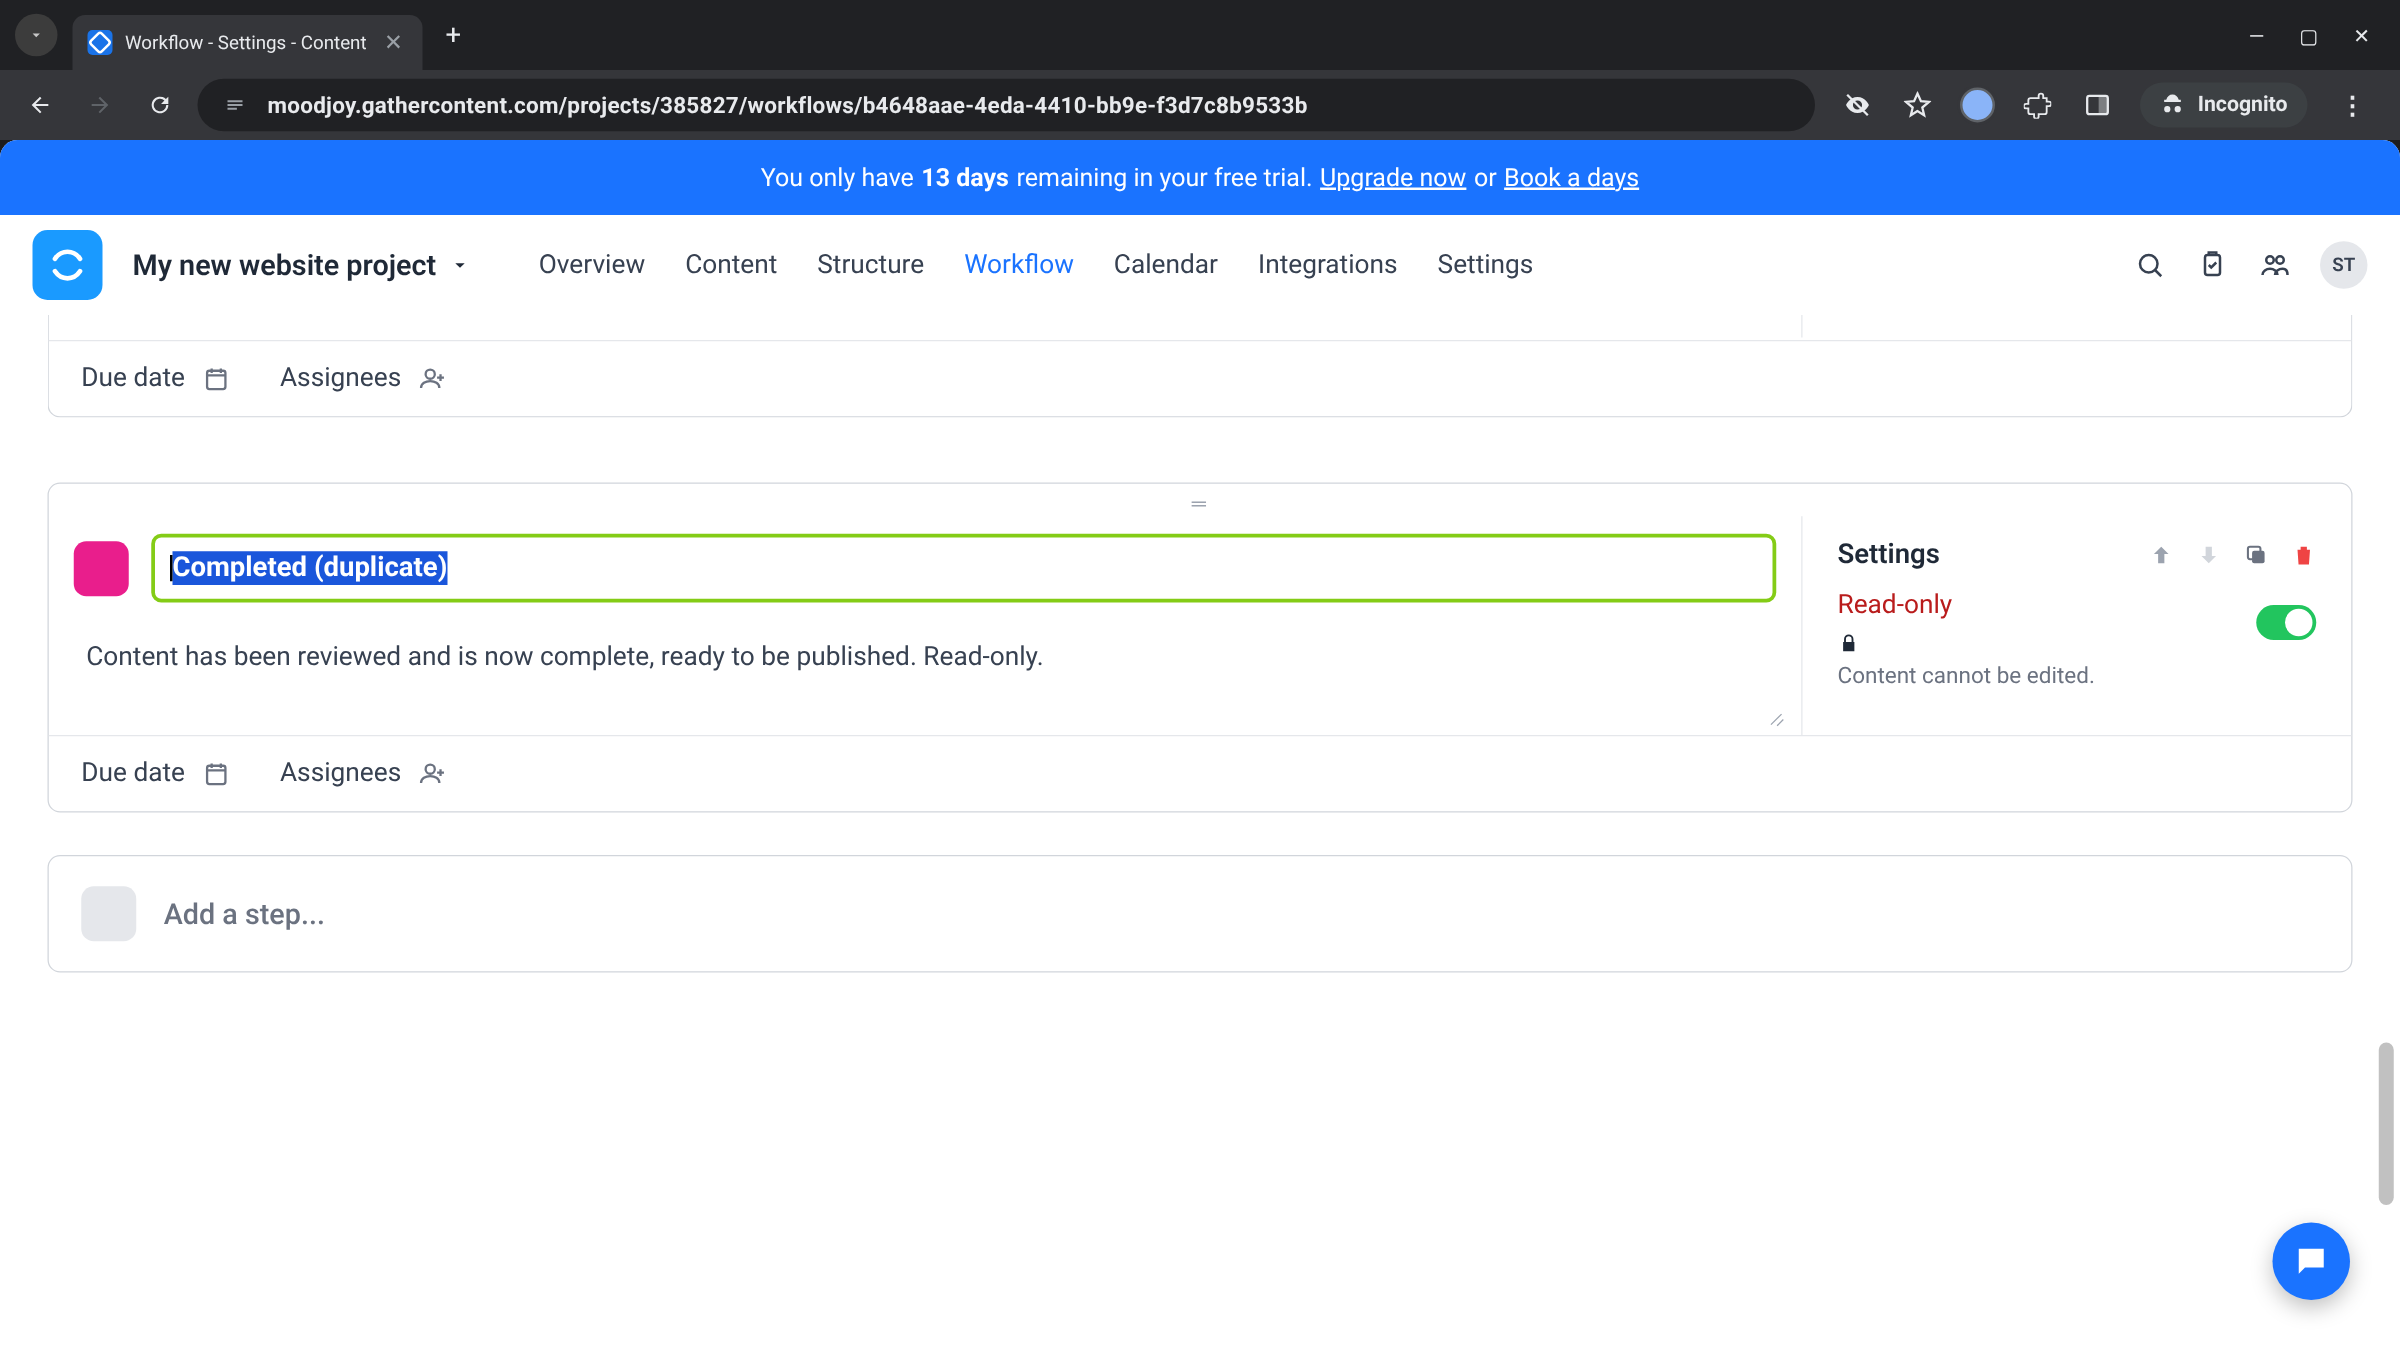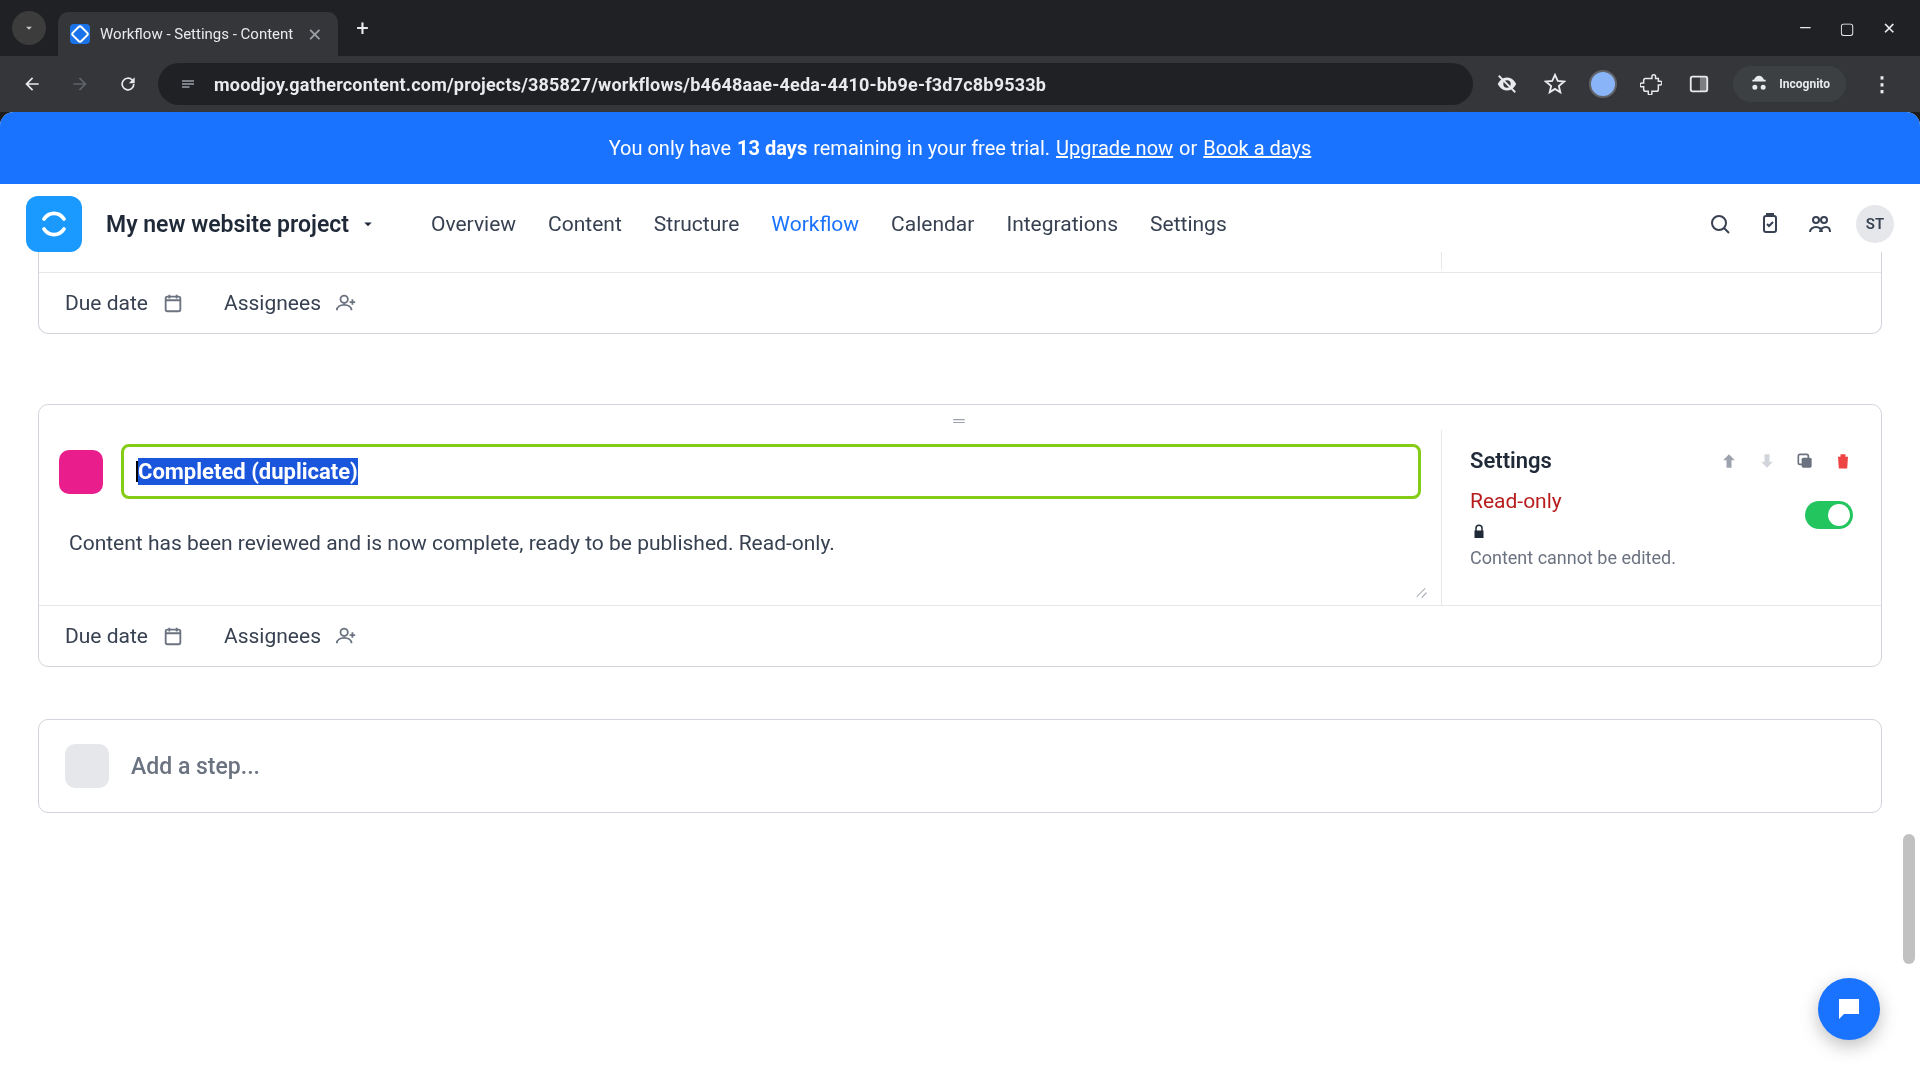--- a/index.html
+++ b/index.html
@@ -30,41 +30,41 @@
   .toolbar .nav-btn { width: 36px; height: 36px; display: flex; align-items: center; justify-content: center; border-radius: 50%; cursor: pointer; }
   .toolbar .nav-btn svg { width: 20px; height: 20px; fill: #e8eaed; }
   .toolbar .nav-btn.disabled svg { fill: #5f6368; }
   .omnibox { flex: 1; background: #202124; border-radius: 24px; height: 42px; display: flex; align-items: center; padding: 0 18px; gap: 14px; }
   .omnibox .site-icon { width: 24px; height: 24px; display:flex; align-items:center; justify-content:center; }
   .omnibox .site-icon svg { width: 18px; height: 18px; fill: #9aa0a6; }
   .omnibox-text { color: #e8eaed; font-size: 18px; letter-spacing: 0.2px; }
   .toolbar-right { display: flex; align-items: center; gap: 20px; padding: 0 8px; }
   .toolbar-right .tbtn { width: 28px; height: 28px; display:flex; align-items:center; justify-content:center; cursor:pointer; }
   .toolbar-right .tbtn svg { width: 22px; height: 22px; fill: #e8eaed; }
-  .incognito-badge { background: #3c4043; color: #e8eaed; border-radius: 20px; padding: 8px 16px; display:flex; align-items:center; gap:10px; font-size:12px; }
+  .incognito-badge { background: #3c4043; color: #e8eaed; border-radius: 20px; padding: 8px 16px; display:flex; align-items:center; gap:10px; font-size:17px; }
   .incognito-badge svg { width:20px; height:20px; fill:#e8eaed; }
   .kebab { color: #e8eaed; font-size: 20px; cursor:pointer; padding: 0 6px; }
   .profile-dot { width: 28px; height: 28px; border-radius:50%; background:#8ab4f8; cursor:pointer; border: 2px solid #5f6368; box-shadow: 0 0 0 2px #35363a; }
 
   
   .viewport {
     position: absolute;
     top: 112px;
     left: 0;
     right: 0;
     bottom: 0;
     background: #fff;
     border-radius: 14px 14px 0 0;
     overflow: hidden;
   }
 
   .trial-banner {
     background: #1a73ff;
     color: #fff;
-    height: 72px;
+    height: 60px;
     display: flex;
     align-items: center;
     justify-content: center;
     font-size: 20px;
     gap: 6px;
   }
   .trial-banner a { color: #fff; text-decoration: underline; cursor: pointer; }
   .trial-banner b { font-weight: 700; }
 
   .app-header {
@@ -103,21 +103,20 @@
   }
 
   
   .fake-scrollbar { position:absolute; right:2px; top:140px; bottom:20px; width:18px; }
   .fake-scrollbar .thumb { position:absolute; top:72%; height:130px; left:3px; right:3px; background:#c1c1c1; border-radius:6px; }
 
   .card {
     border: 1px solid #d1d5db;
     border-radius: 10px;
     background: #fff;
-    margin-bottom: 18px;
   }
 
   
   .card.partial { border-top: none; border-radius: 0 0 10px 10px; }
   .card-body { display:flex; }
   .card-main { flex: 1; }
   .card-side { width: 440px; border-left: 1px solid #e5e7eb; padding: 18px 28px; }
   .card-side.short { padding: 0; }
 
   .footer-row {

